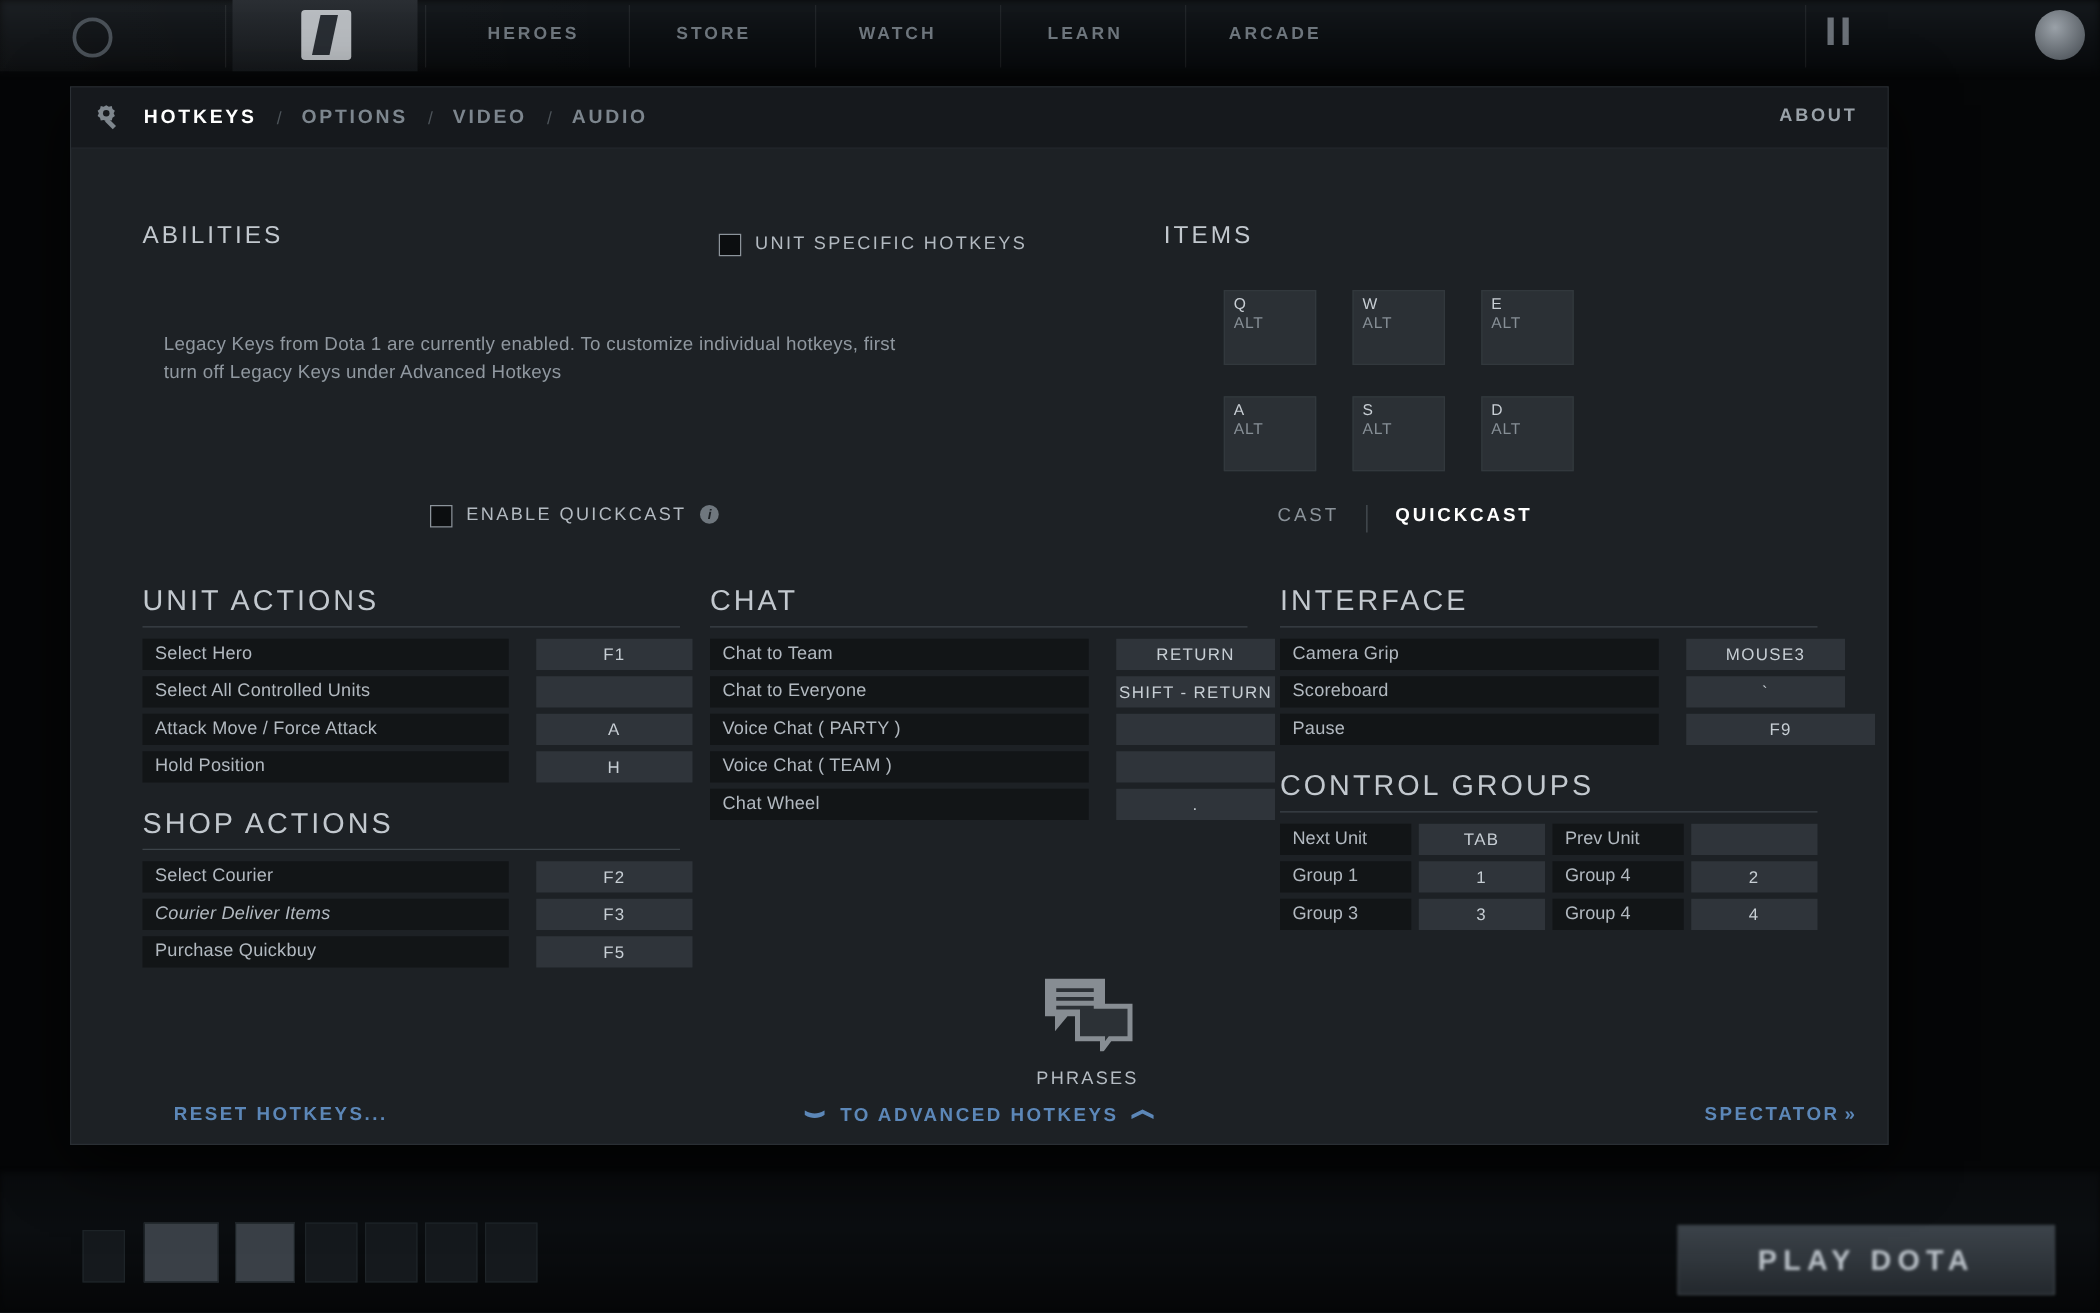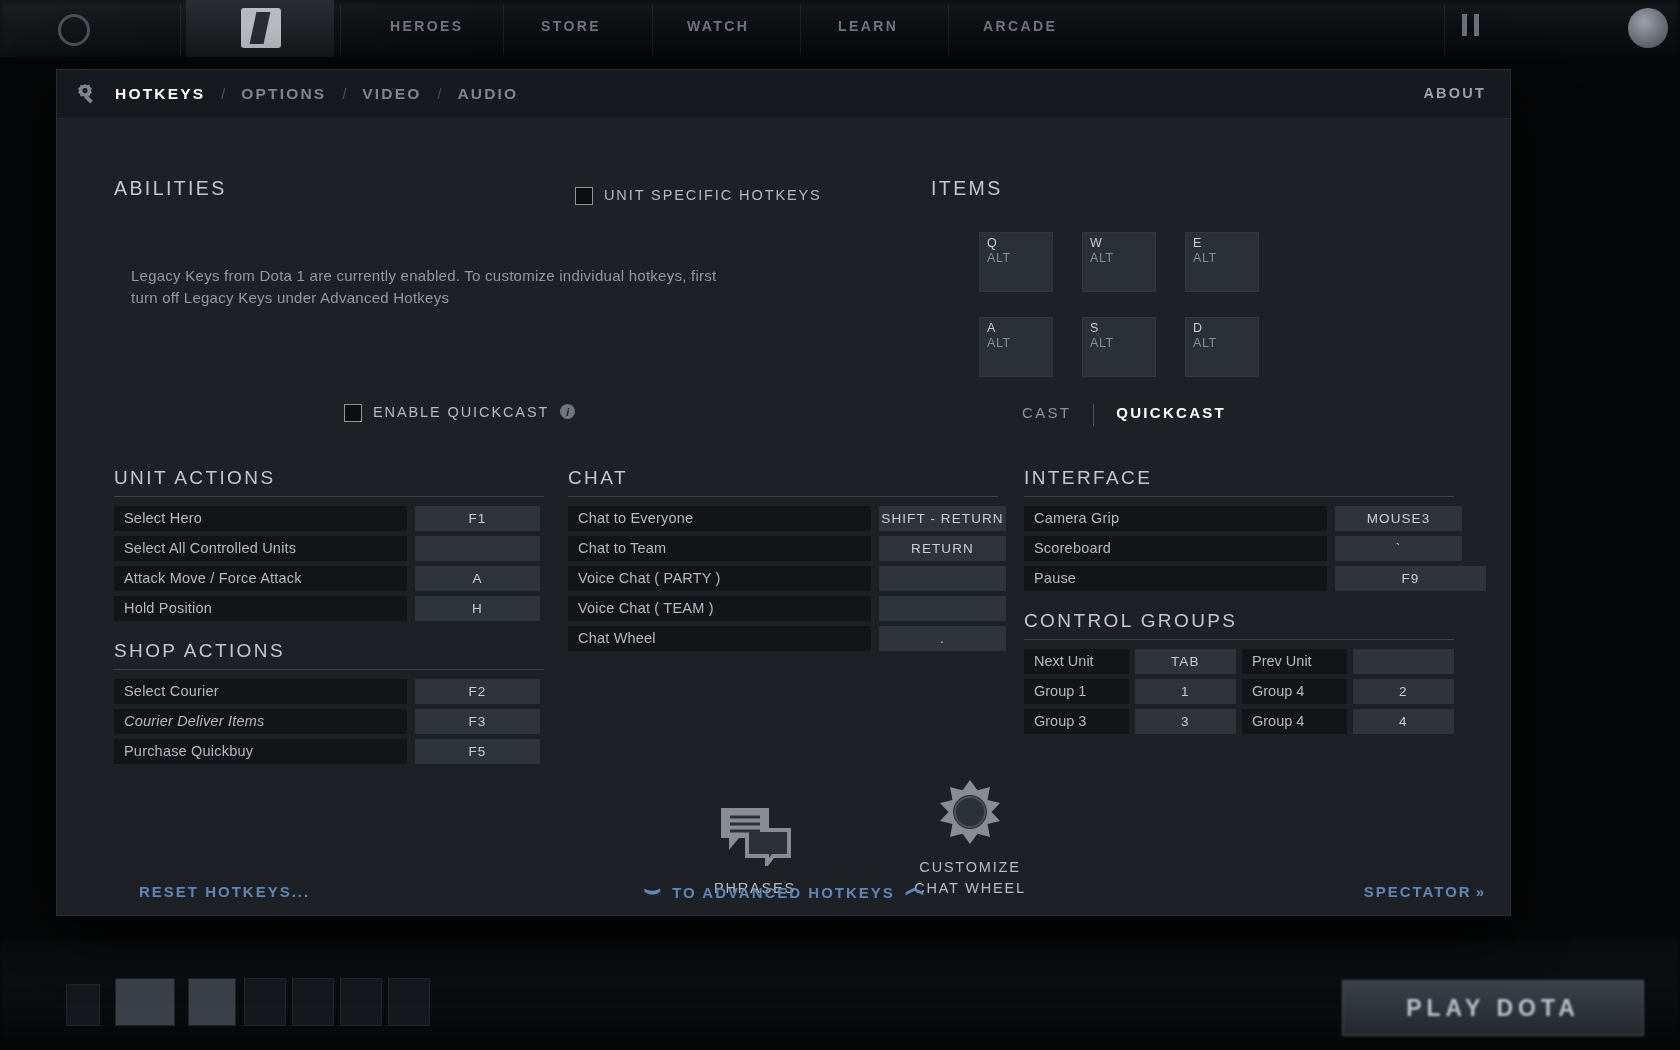--- a/index.html
+++ b/index.html
@@ -132,25 +132,25 @@
 
   .info-i{
     width:15px;height:15px;border-radius:50%;background:#6f777e;
     color:#1d2125;font-size:11px;font-weight:bold;
     display:flex;align-items:center;justify-content:center;font-style:italic;
   }
 
   
   .col{position:absolute;}
   .col-head{
-    color:#c2c8ce;font-size:19px;letter-spacing:2.4px;padding-bottom:7px;
+    color:#c2c8ce;font-size:23px;letter-spacing:2.4px;padding-bottom:7px;
   }
   .col-rule{height:1px;background:#3c4349;margin-bottom:9px;}
 
-  .hk-row{display:flex;gap:8px;margin-bottom:5px;}
+  .hk-row{display:flex;gap:22px;margin-bottom:5px;}
   .hk-name{
     background:#121517;color:#b2b9c0;font-size:14.5px;
     height:25px;line-height:25px;padding-left:10px;letter-spacing:.2px;
     flex:0 0 auto;
   }
   .hk-key{
     background:#2f343a;color:#c7ced4;font-size:13.5px;letter-spacing:1.1px;
     height:25px;line-height:25px;text-align:center;flex:0 0 auto;
   }
   .hk-key.empty{background:#2f343a;}
@@ -337,26 +337,26 @@
           <div class="hk-name" style="width:283px;">Purchase Quickbuy</div>
           <div class="hk-key" style="width:125px;">F5</div>
         </div>
       </div>
 
       <div class="col" style="left:511px;top:348px;width:430px;">
         <div class="col-head">CHAT</div>
         <div class="col-rule"></div>
 
         <div class="hk-row">
+          <div class="hk-name" style="width:293px;">Chat to Team</div>
+          <div class="hk-key" style="width:127px;">RETURN</div>
+        </div>
+        <div class="hk-row">
           <div class="hk-name" style="width:293px;">Chat to Everyone</div>
           <div class="hk-key" style="width:127px;">SHIFT - RETURN</div>
-        </div>
-        <div class="hk-row">
-          <div class="hk-name" style="width:293px;">Chat to Team</div>
-          <div class="hk-key" style="width:127px;">RETURN</div>
         </div>
         <div class="hk-row">
           <div class="hk-name" style="width:293px;">Voice Chat ( PARTY )</div>
           <div class="hk-key empty" style="width:127px;"></div>
         </div>
         <div class="hk-row">
           <div class="hk-name" style="width:293px;">Voice Chat ( TEAM )</div>
           <div class="hk-key empty" style="width:127px;"></div>
         </div>
         <div class="hk-row">
@@ -371,31 +371,20 @@
             <path d="M4 4h48v30H22l-10 12V34H4z" fill="#878d93"></path>
             <path d="M30 26h42v26H56l-6 8v-8H30z" fill="#2c3136" stroke="#878d93" stroke-width="4"></path>
             <g stroke="#2c3136" stroke-width="3">
               <line x1="13" y1="13" x2="43" y2="13"></line>
               <line x1="13" y1="20" x2="43" y2="20"></line>
               <line x1="13" y1="27" x2="43" y2="27"></line>
             </g>
           </svg>
           <div class="ci-cap">PHRASES</div>
         </div>
-        <div class="ci">
-          <svg width="68" height="66" viewBox="0 0 68 66" aria-hidden="true">
-            <path d="M34 1l7.5 10.2L54 8l-2.5 13L64 24l-8.5 9L64 42l-12.5 3L54 58l-12.5-3.2L34 65l-7.5-10.2L14 58l2.5-13L4 42l8.5-9L4 24l12.5-3L14 8l12.5 3.2z" fill="#878d93"></path>
-            <circle cx="34" cy="33" r="17" fill="#2c3136"></circle>
-            <circle cx="34" cy="33" r="15" fill="none" stroke="#4b5157" stroke-width="2"></circle>
-          </svg>
-          <div class="ci-cap">
-            <span>CUSTOMIZE</span><br>
-            <span>CHAT WHEEL</span>
-          </div>
-        </div>
       </div>
 
       <div class="col" style="left:967px;top:348px;width:430px;">
         <div class="col-head">INTERFACE</div>
         <div class="col-rule"></div>
 
         <div class="hk-row">
           <div class="hk-name" style="width:293px;">Camera Grip</div>
           <div class="hk-key" style="width:127px;">MOUSE3</div>
         </div>

